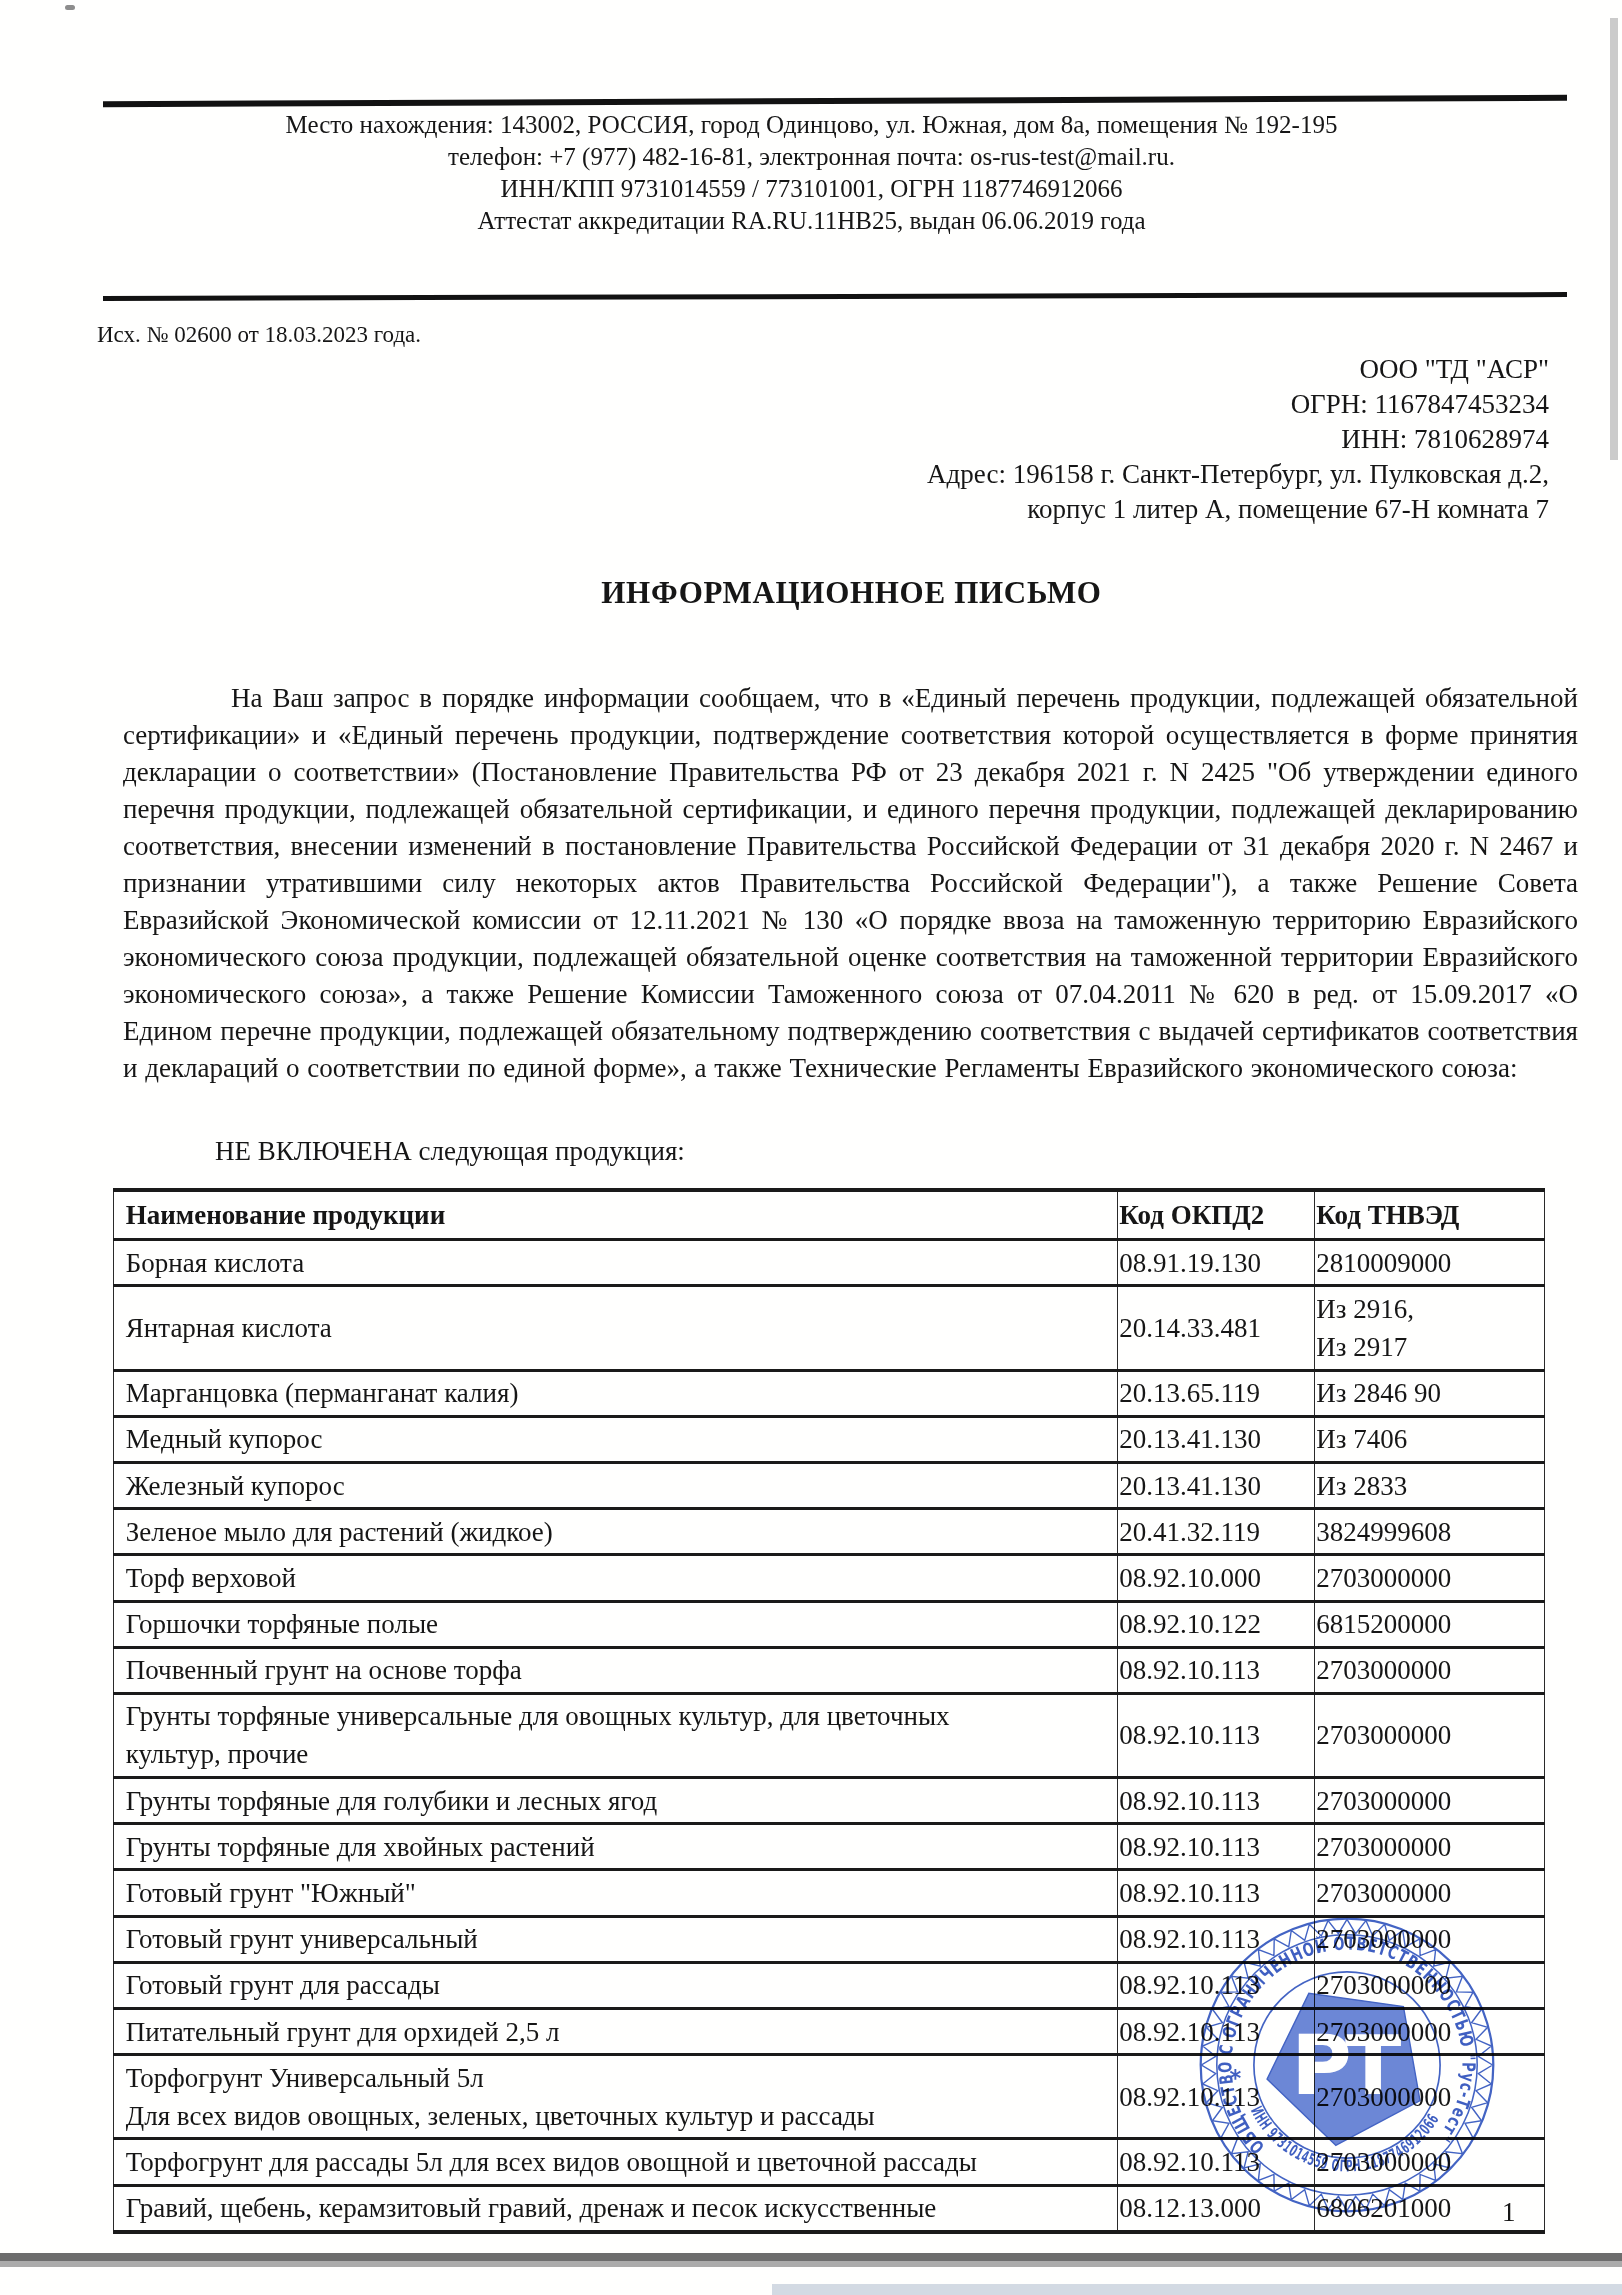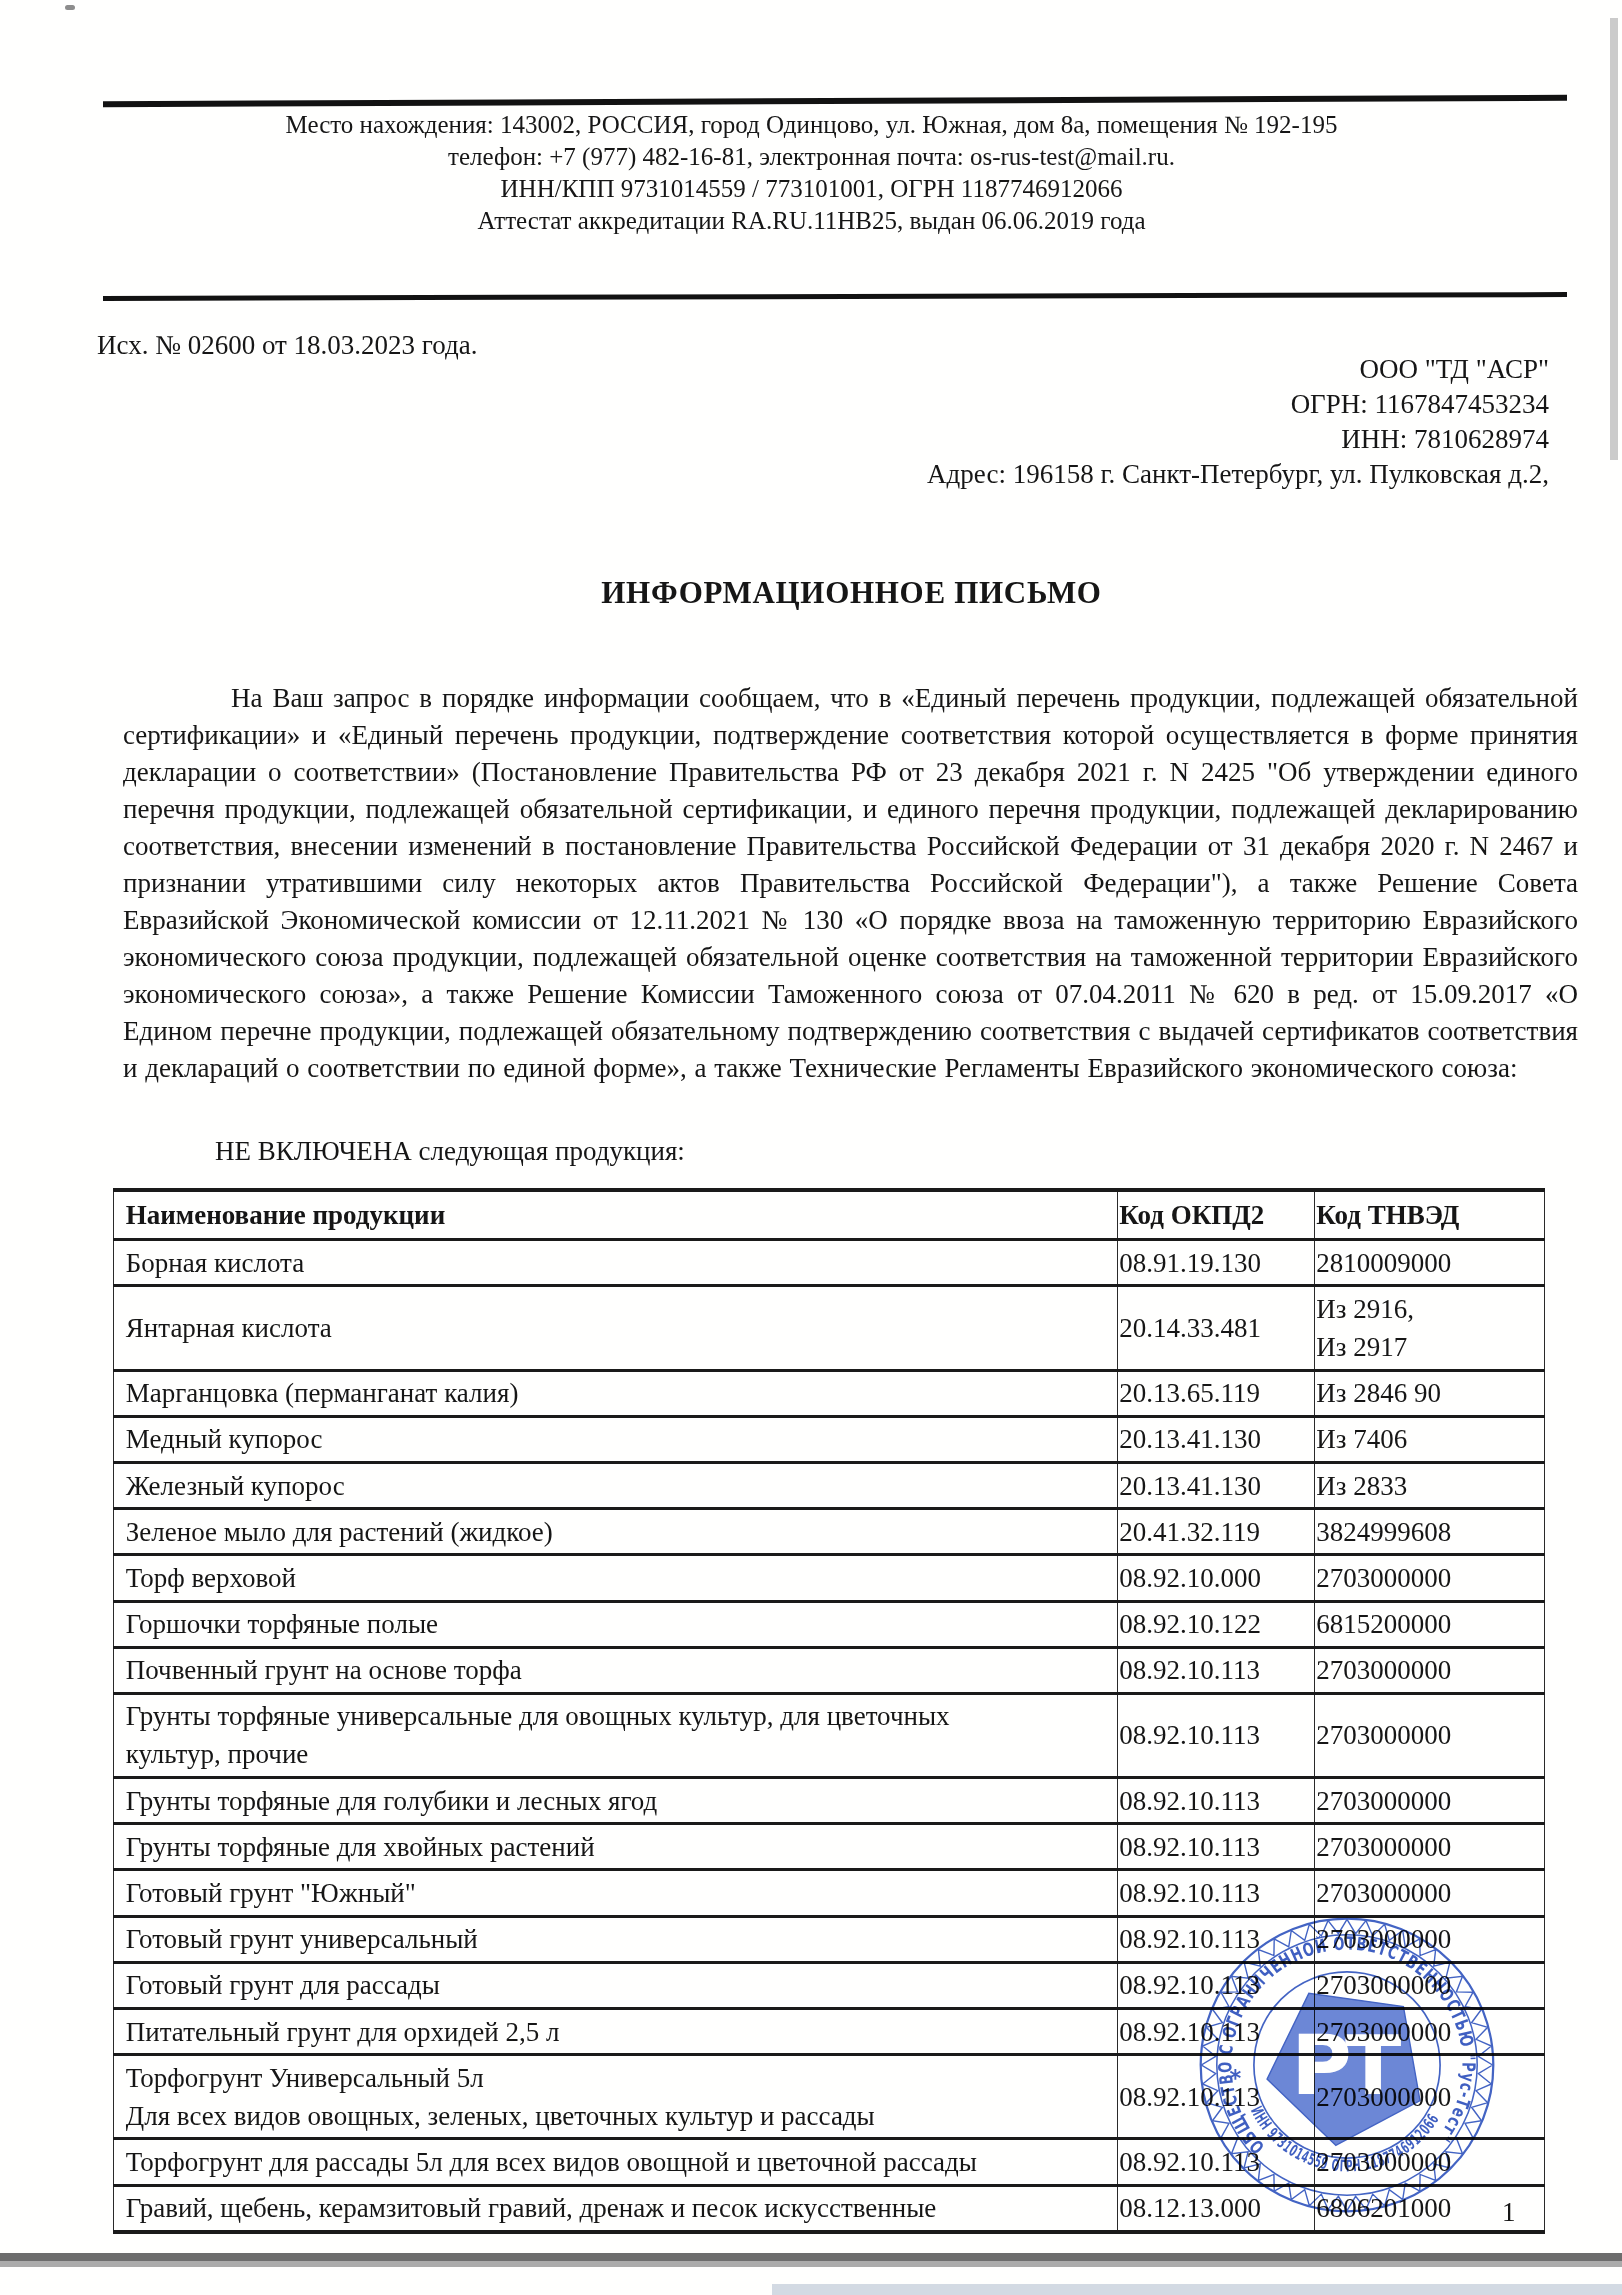--- a/index.html
+++ b/index.html
@@ -14,21 +14,21 @@
   .page { position:absolute; inset:0; background:#fffffe; }
 
   
   .rule { position:absolute; background:#121212; }
   .rule-top    { left:103px; top:98px;  width:1464px; height:5.9px; transform:rotate(-0.25deg); }
   .rule-bottom { left:103px; top:294px;  width:1464px; height:4.6px; transform:rotate(-0.15deg); }
   .letterhead { position:absolute; left:0; top:109px; width:100%; text-align:center; }
   .company-name { font-size:37px; font-weight:bold; margin:0 0 7.9px 0; letter-spacing:0.3px; }
   .lh-line { font-size:25px; line-height:32px; }
 
-  .outgoing { position:absolute; left:97px; top:330px; font-size:27px; }
+  .outgoing { position:absolute; left:97px; top:322px; font-size:23px; }
 
   .recipient {
     position:absolute; right:74px; top:352px;
     text-align:right; font-size:27px; line-height:35px; width:916px;
   }
 
   .doc-title {
     position:absolute; left:0; top:575px; width:100%;
     text-align:center; font-size:31px; font-weight:bold; letter-spacing:0.7px; margin:0;padding-left:40px;
   }
@@ -100,20 +100,21 @@
 
   <div class="rule rule-bottom"></div>
 
   <div class="outgoing">Исх. № 02600 от 18.03.2023 года.</div>
 
   <div class="recipient">
     <div>ООО "ТД "АСР"</div>
     <div>ОГРН: 1167847453234</div>
     <div>ИНН: 7810628974</div>
     <div>Адрес: 196158 г. Санкт-Петербург, ул. Пулковская д.2,</div>
+    <div>корпус 1 литер А, помещение 67-Н комната 7</div>
   </div>
 
   <h2 class="doc-title">ИНФОРМАЦИОННОЕ ПИСЬМО</h2>
 
   <p class="body-par">На Ваш запрос в порядке информации сообщаем, что в «Единый перечень продукции, подлежащей обязательной сертификации» и «Единый перечень продукции, подтверждение соответствия которой осуществляется в форме принятия декларации о соответствии» (Постановление Правительства РФ от 23 декабря 2021 г. N 2425 "Об утверждении единого перечня продукции, подлежащей обязательной сертификации, и единого перечня продукции, подлежащей декларированию соответствия, внесении изменений в постановление Правительства Российской Федерации от 31 декабря 2020 г. N 2467 и признании утратившими силу некоторых актов Правительства Российской Федерации"), а также Решение Совета Евразийской Экономической комиссии от 12.11.2021 № 130 «О порядке ввоза на таможенную территорию Евразийского экономического союза продукции, подлежащей обязательной оценке соответствия на таможенной территории Евразийского экономического союза», а также Решение Комиссии Таможенного союза от 07.04.2011 № 620 в ред. от 15.09.2017 «О Едином перечне продукции, подлежащей обязательному подтверждению соответствия с выдачей сертификатов соответствия и деклараций о соответствии по единой форме», а также Технические Регламенты Евразийского экономического союза:</p>
 
   <div class="not-included">НЕ ВКЛЮЧЕНА следующая продукция:</div>
 
   <table class="products">
     <colgroup>

